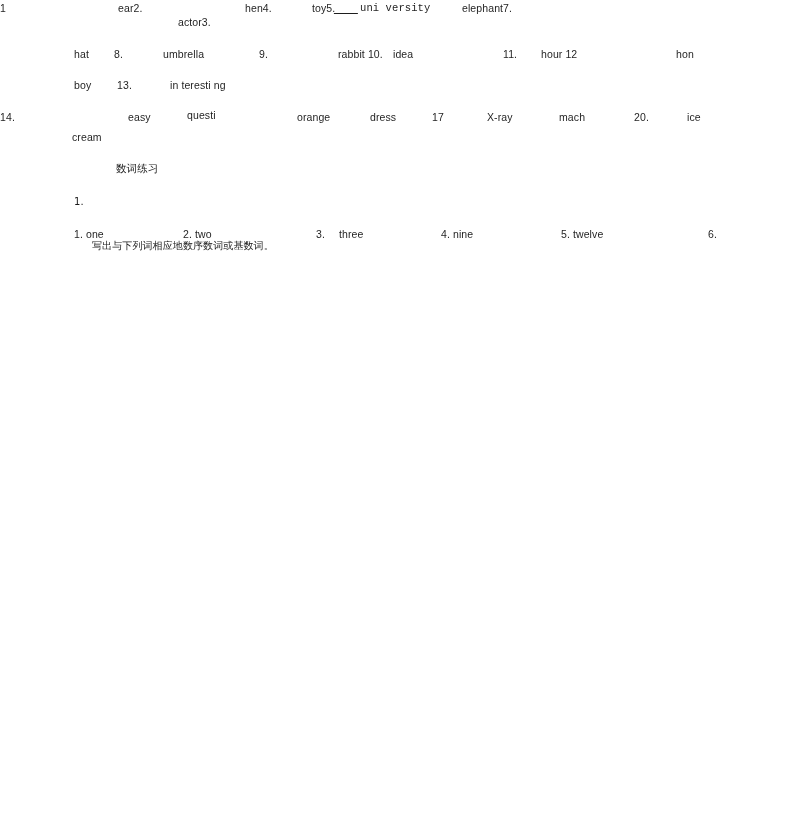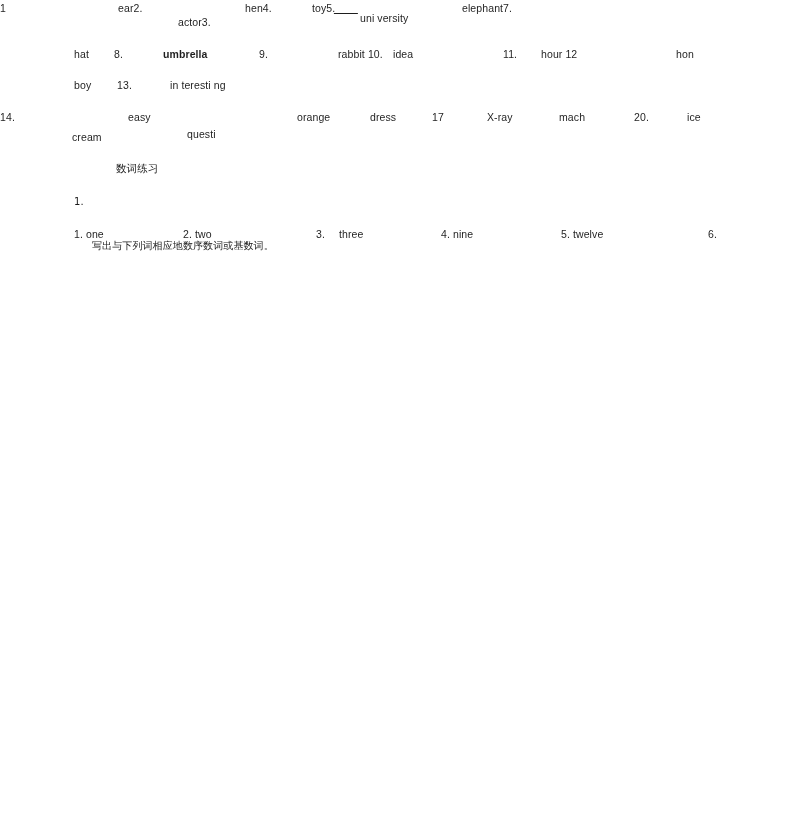--- a/index.html
+++ b/index.html
@@ -43,42 +43,42 @@
 </head>
 <body>
 
 <div id="page">
 
   <div class="frag" style="left:0px;   top:2px;">1</div>
   <div class="frag" style="left:118px; top:2px;">ear2.</div>
   <div class="frag" style="left:245px; top:2px;">hen4.</div>
   <div class="frag" style="left:312px; top:2px;">toy5.</div>
   <div class="frag blank" style="left:334px; top:2px;">____</div>
-  <div class="frag" style="left:360px; top:12px;">uni versity</div>
+  <div class="frag" style="left:360px; top:2px;font-family:Liberation Mono, monospace;">uni versity</div>
   <div class="frag" style="left:462px; top:2px;">elephant7.</div>
 
   <div class="frag" style="left:178px; top:16px;">actor3.</div>
 
   <div class="frag" style="left:74px;  top:48px;">hat</div>
   <div class="frag" style="left:114px; top:48px;">8.</div>
-  <div class="frag" style="left:163px; top:48px;font-weight:bold;">umbrella</div>
+  <div class="frag" style="left:163px; top:48px;">umbrella</div>
   <div class="frag" style="left:259px; top:48px;">9.</div>
   <div class="frag" style="left:307px; top:48px;padding-left:31px;">rabbit 10.</div>
   <div class="frag" style="left:393px; top:48px;">idea</div>
   <div class="frag" style="left:503px; top:48px;">11.</div>
   <div class="frag" style="left:541px; top:48px;">hour 12</div>
   <div class="frag" style="left:676px; top:48px;">hon</div>
 
   <div class="frag" style="left:74px;  top:79px;">boy</div>
   <div class="frag" style="left:117px; top:79px;">13.</div>
   <div class="frag" style="left:170px; top:79px;">in teresti ng</div>
 
   <div class="frag" style="left:0px;   top:111px;">14.</div>
   <div class="frag" style="left:128px; top:111px;">easy</div>
-  <div class="frag" style="left:187px; top:128px;">questi</div>
+  <div class="frag" style="left:187px; top:109px;">questi</div>
   <div class="frag" style="left:285px; top:111px;margin-left:12px;">orange</div>
   <div class="frag" style="left:370px; top:111px;">dress</div>
   <div class="frag" style="left:432px; top:111px;">17</div>
   <div class="frag" style="left:487px; top:111px;">X-ray</div>
   <div class="frag" style="left:559px; top:111px;">mach</div>
   <div class="frag" style="left:634px; top:111px;">20.</div>
   <div class="frag" style="left:687px; top:111px;">ice</div>
 
   <div class="frag" style="left:72px;  top:131px;">cream</div>
 

